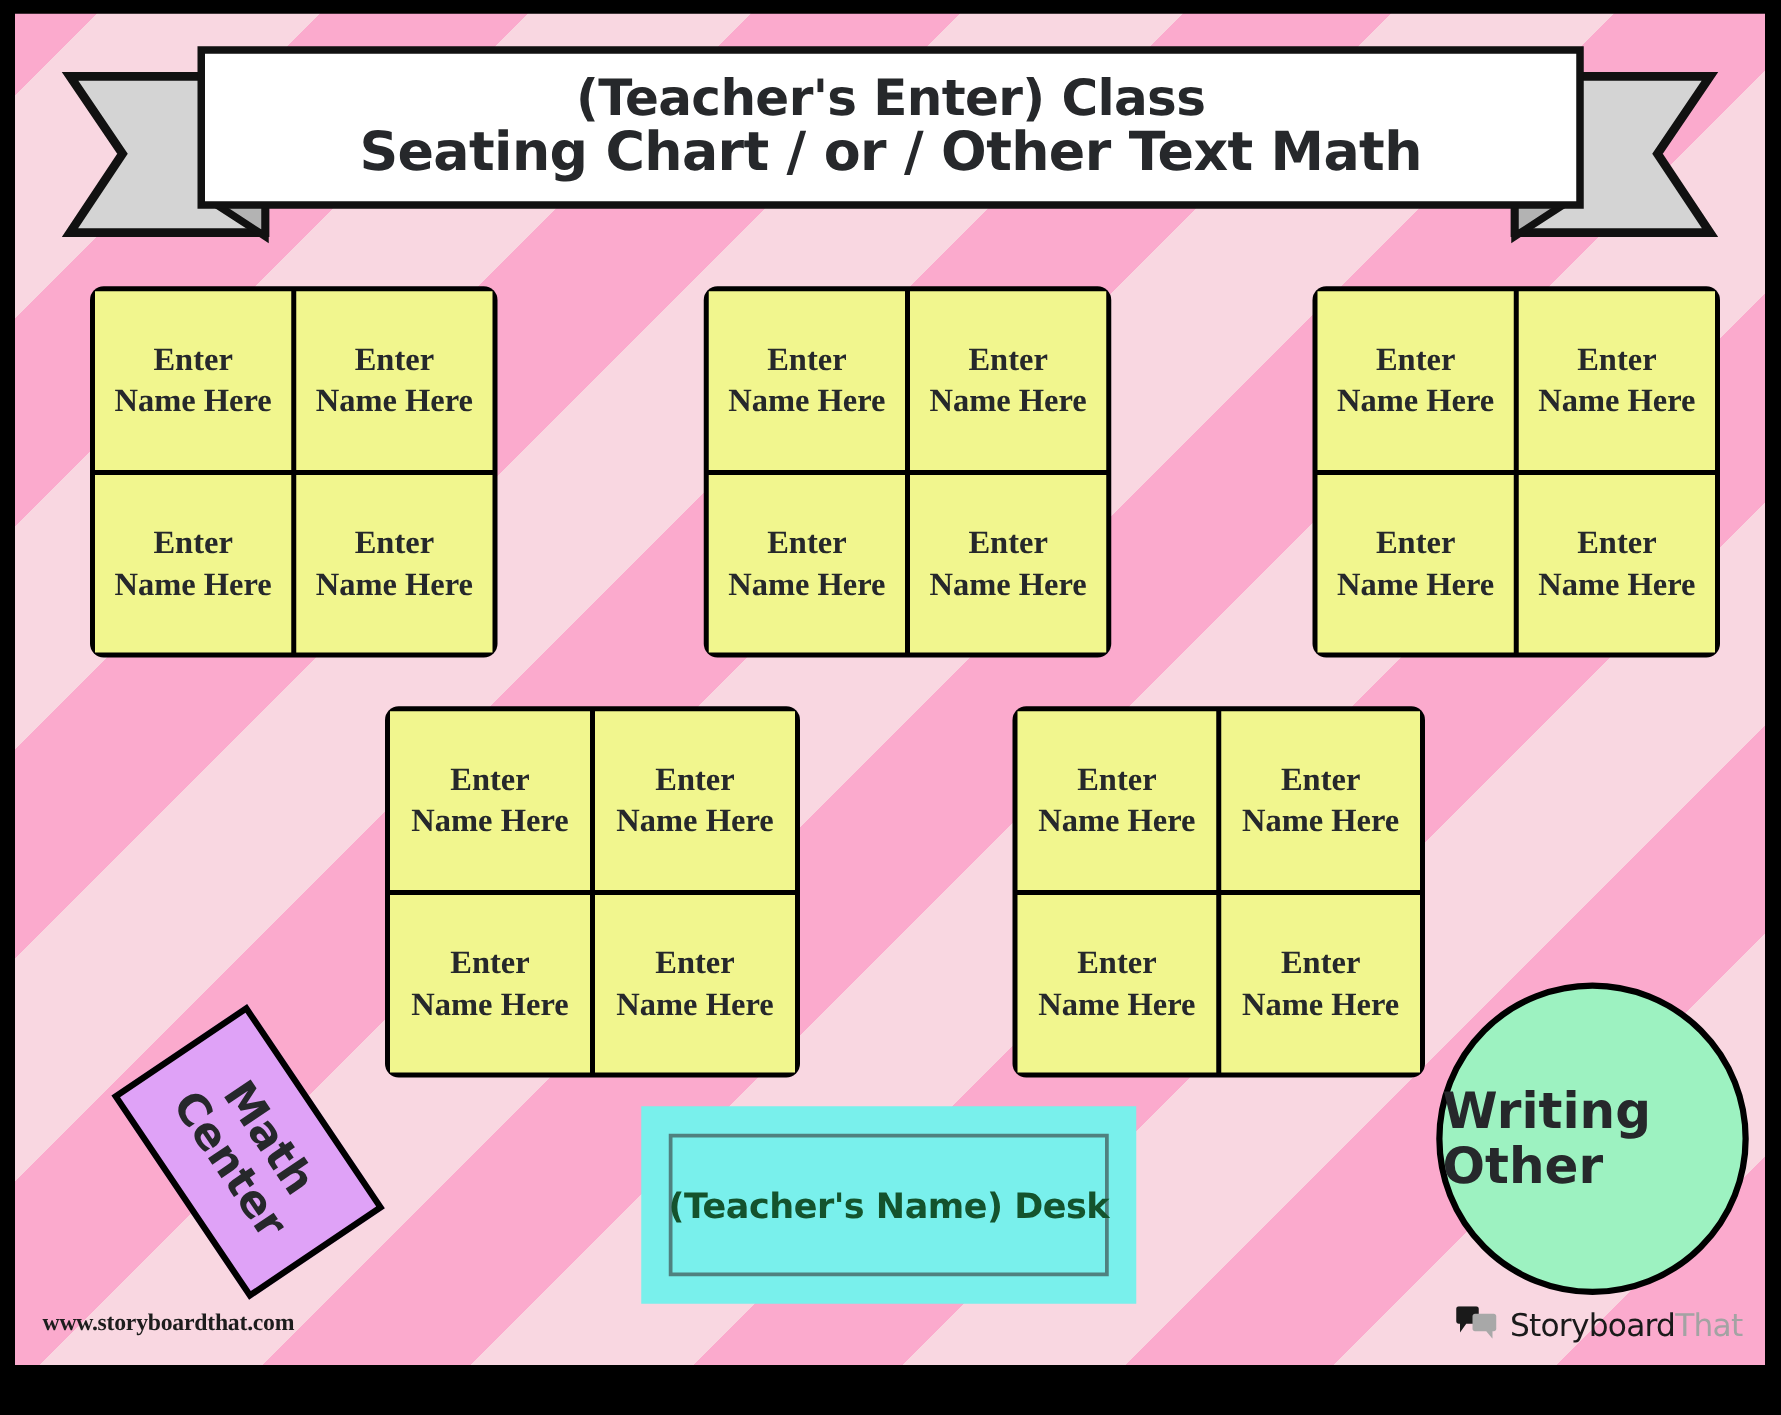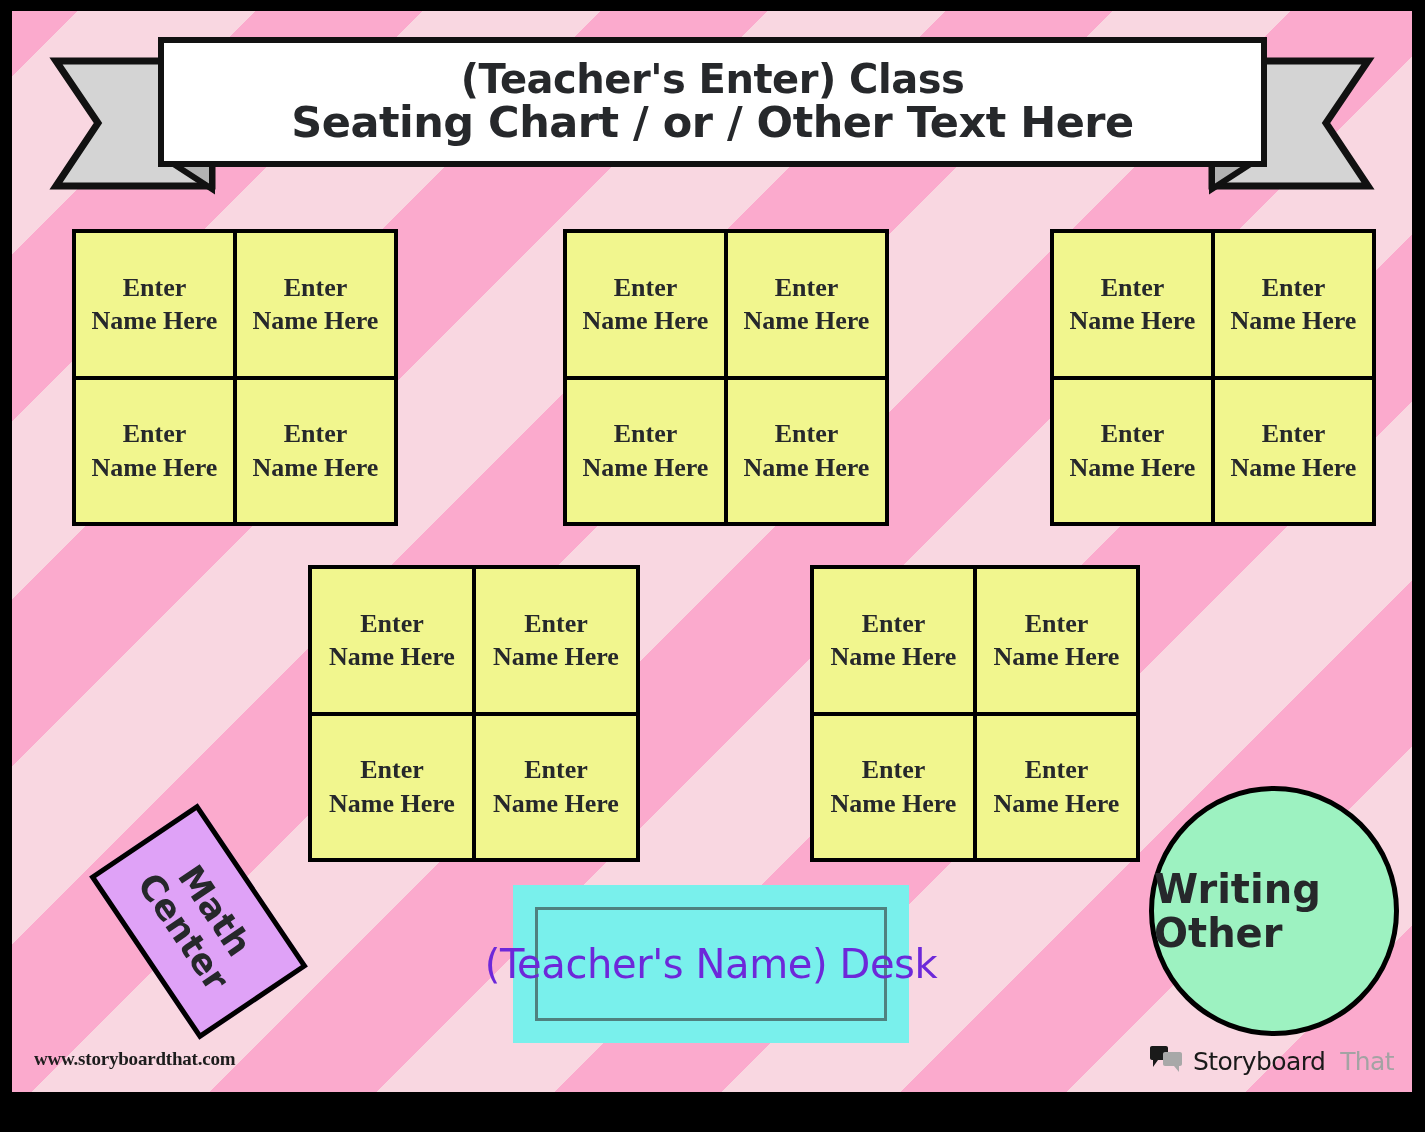--- a/index.html
+++ b/index.html
@@ -75,20 +75,21 @@
   
   .desk-group {
     position: absolute;
     display: grid;
     grid-template-columns: 1fr 1fr;
     grid-template-rows: 1fr 1fr;
     background: #000;
     gap: 4px;
     padding: 4px;
     box-sizing: border-box;
+    border-radius: 11px;
   }
   .desk {
     background: #f1f68e;
     display: flex;
     flex-direction: column;
     align-items: center;
     justify-content: center;
     box-sizing: border-box;
     overflow: hidden;
   }
@@ -152,23 +153,23 @@
     left: 22px;
     top: 22px;
     right: 22px;
     bottom: 22px;
     border: 3px solid #4f817f;
     box-sizing: border-box;
   }
   #teacher-desk-label {
     position: relative;
     font-family: "DejaVu Sans", sans-serif;
-    font-weight: 400;
-    font-size: 40px;
-    color: #6d28d9;
+    font-weight: 700;
+    font-size: 28px;
+    color: #14532d;
     white-space: nowrap;
     letter-spacing: -0.4px;
   }
 
   
   #writing-corner {
     position: absolute;
     left: 1137px;
     top: 775px;
     width: 250px;
@@ -212,21 +213,21 @@
     gap: 8px;
   }
   .logo-text {
     font-family: "DejaVu Sans", sans-serif;
     font-size: 25px;
     font-weight: 400;
     white-space: nowrap;
     letter-spacing: -0.6px;
   }
   .logo-text .lt-dark { color: #1a1a1a; }
-  .logo-text .lt-grey { color: #a3a3a3; padding-left: 15px; }
+  .logo-text .lt-grey { color: #a3a3a3; }
 </style>
 </head>
 <body>
 
 <div id="poster">
   <div id="canvas">
 
     <div class="banner">
       <svg width="1400" height="200" viewBox="0 0 1400 200" xmlns="http://www.w3.org/2000/svg">
 
@@ -234,21 +235,21 @@
 
         <polygon points="1356,50 1200,50 1200,175 1356,175 1314,112" fill="#d4d4d4" stroke="#111111" stroke-width="7" stroke-linejoin="miter"></polygon>
 
         <polygon points="160,152 200,152 200,178" fill="#b3b3b3" stroke="#111111" stroke-width="6" stroke-linejoin="miter"></polygon>
         <polygon points="1240,152 1200,152 1200,178" fill="#b3b3b3" stroke="#111111" stroke-width="6" stroke-linejoin="miter"></polygon>
 
         <rect x="149" y="29" width="1103" height="124" fill="#ffffff" stroke="#111111" stroke-width="6"></rect>
       </svg>
       <div class="banner-text-box">
         <div class="banner-line banner-line-1">(Teacher's Enter) Class</div>
-        <div class="banner-line banner-line-2">Seating Chart / or / Other Text Here</div>
+        <div class="banner-line banner-line-2">Seating Chart / or / Other Text Math</div>
       </div>
     </div>
 
     <div class="desk-group" id="group-1">
       <div class="desk">
         <span class="desk-line">Enter</span>
         <span class="desk-line">Name Here</span>
       </div>
       <div class="desk">
         <span class="desk-line">Enter</span>

